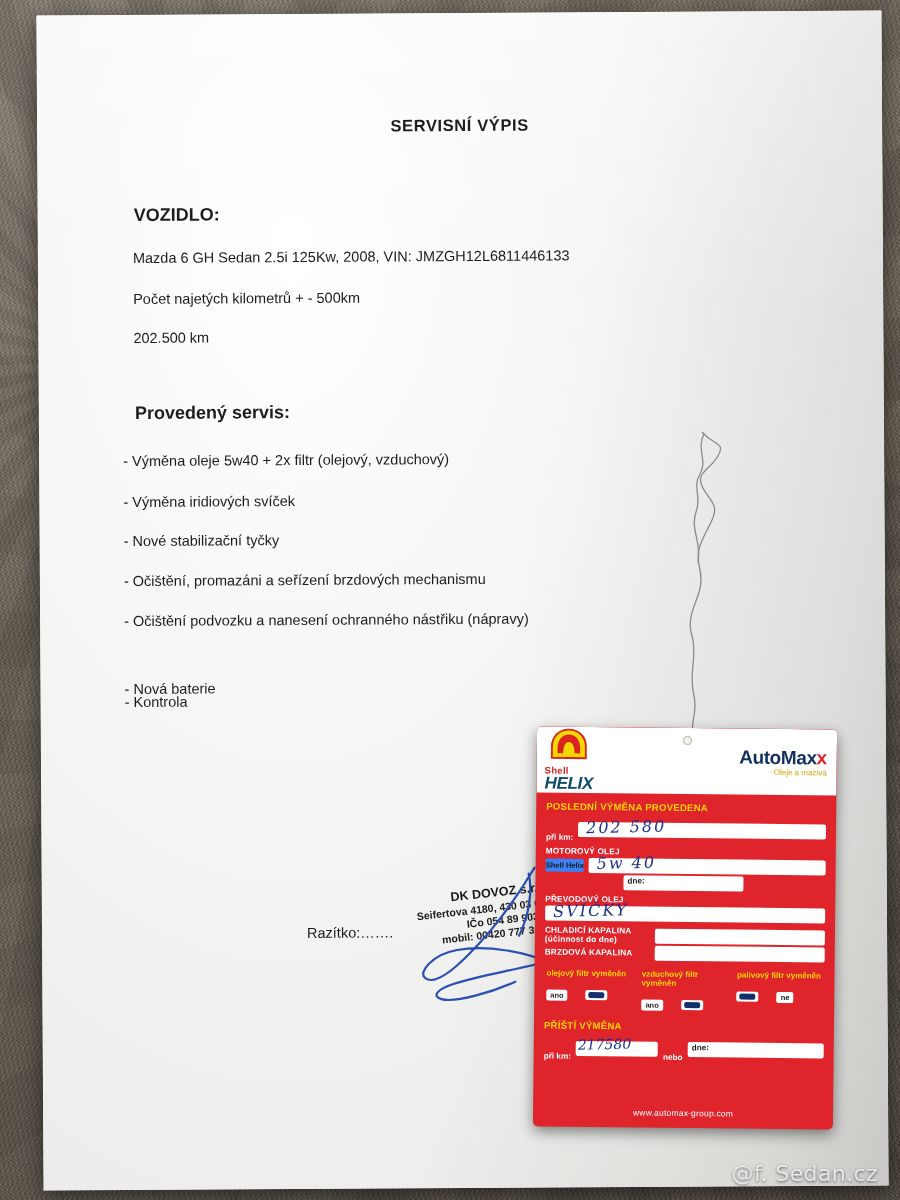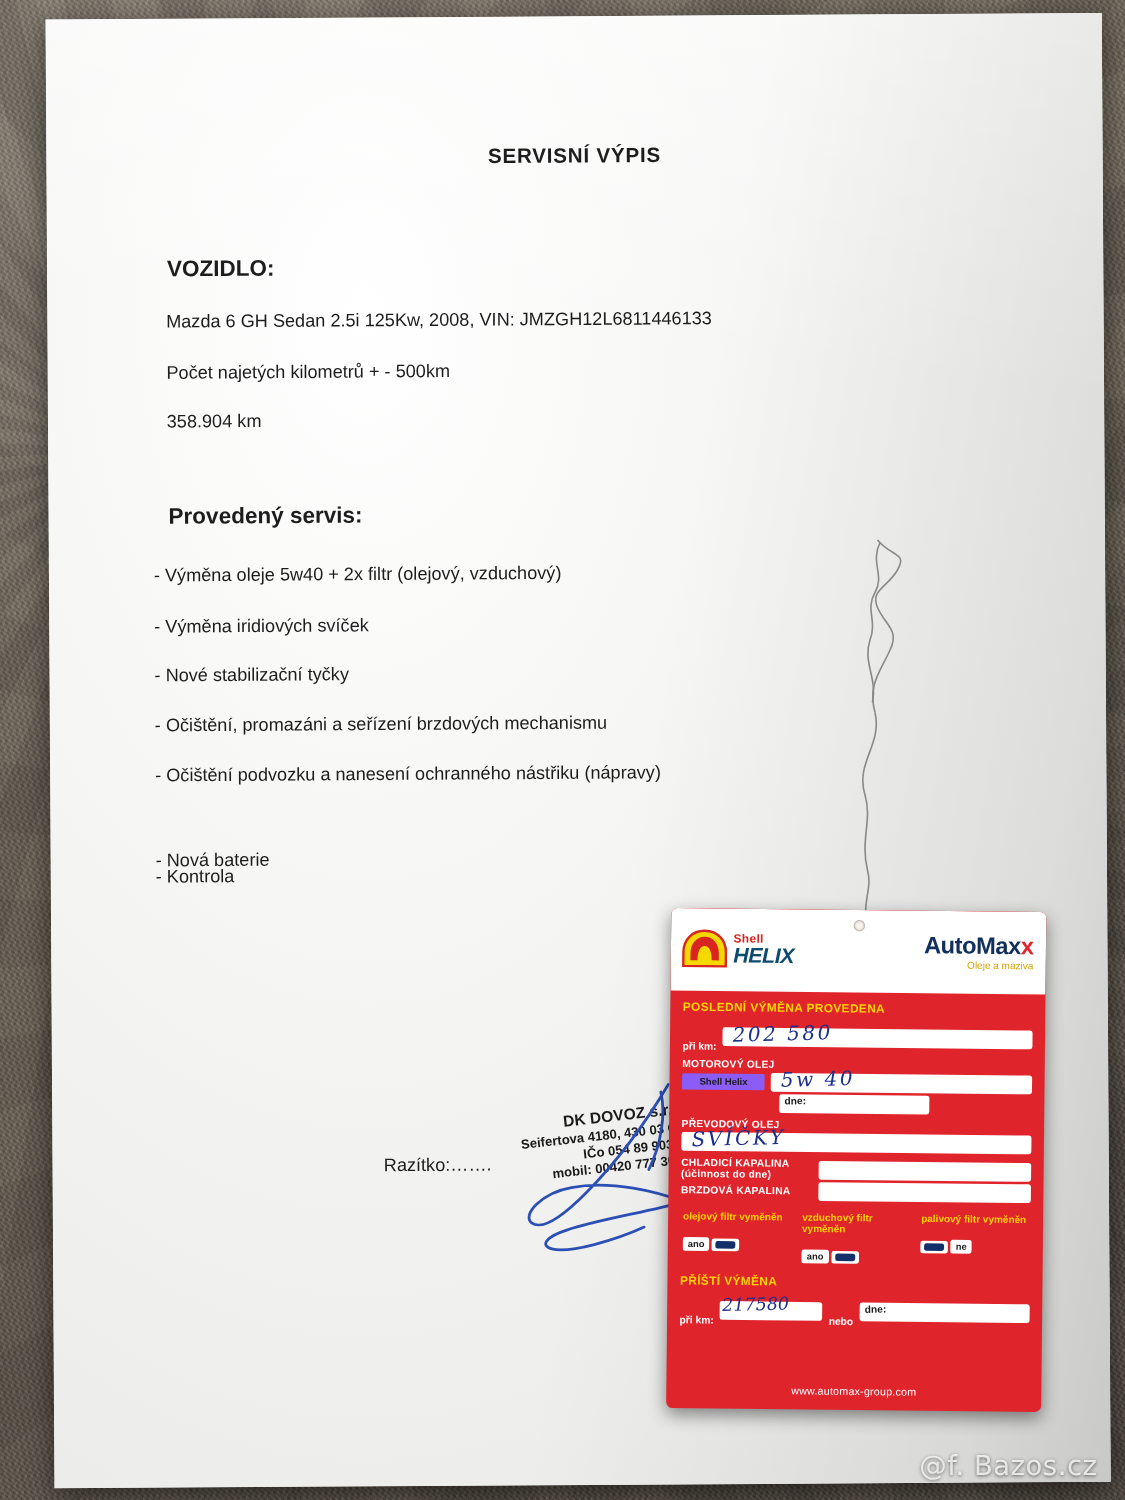--- a/index.html
+++ b/index.html
@@ -186,21 +186,21 @@
     left: 0; top: 0;
     width: 100%;
     height: 66px;
     background: #ffffff;
     display: flex;
     align-items: center;
     justify-content: space-between;
     padding: 0 8px;
     box-sizing: border-box;
   }
-  .shell-block { display:flex; align-items:center; gap:4px; }
+  .shell-block { display:flex; align-items:center; gap:4px;flex-direction:column; }
   .shell-logo { width: 38px; height: 34px; }
   .shell-text { line-height: 1; }
   .shell-text .s1 { font-size: 9.5px; font-weight: bold; color: #d9241f; letter-spacing:.3px;}
   .shell-text .s2 { font-size: 17px; font-weight: bold; color: #0c4a6e; font-style: italic; letter-spacing:-.3px;}
   .am-block { text-align: right; line-height: 1; padding-right:2px; }
   .am-block .a1 { font-size: 19px; font-weight: bold; color: #12305e; letter-spacing:-.4px;}
   .am-block .a1 .am-x { color:#e0242c; }
   .am-block .a2 { font-size: 8px; color: #d9a200; margin-top: 2px; }
 
   #tag-body {
@@ -254,43 +254,43 @@
     font-size: 16px;
     color: #1c2f8a;
     letter-spacing: 2px;
     transform: rotate(-2deg);
     white-space: nowrap;
   }
   .inline-label {
     display:flex; align-items:center; gap:4px;
   }
   .inline-label .il {
-    background:#8b5cf6; color:#1a1a1a; font-size:7.6px; font-weight:bold;
-    padding:2px 14px; border-radius:1px; white-space:nowrap;
+    background:#3b82f6; color:#1a1a1a; font-size:7.6px; font-weight:bold;
+    padding:2px 0; border-radius:1px; white-space:nowrap;
   }
 
   
   #filters {
     display: flex;
     justify-content: space-between;
     margin-top: 9px;
     padding: 0 2px;
   }
   .filter-col { width: 31%; }
   .filter-name {
     font-size: 8px;
     font-weight: bold;
     color: #ffd400;
     line-height: 1.15;
     margin-bottom: 3px;
   }
   .yesno {
     display: flex;
-    align-items: flex-end;
-    gap: 2px;
+    align-items: flex-start;
+    gap: 18px;
     margin-top: 12px;
   }
   .chip {
     background: #fff;
     color: #1a1a1a;
     font-size: 7.5px;
     font-weight: bold;
     border-radius: 2px;
     padding: 1px 4px;
   }
@@ -337,21 +337,21 @@
 <div id="carpet"></div>
 
 <div id="paper">
   <div class="doc-inner">
 
     <div id="doc-title">SERVISNÍ VÝPIS</div>
 
     <div class="h-section" id="sec-vehicle">VOZIDLO:</div>
     <div class="line" id="veh-0">Mazda 6 GH Sedan 2.5i 125Kw, 2008, VIN: JMZGH12L6811446133</div>
     <div class="line" id="veh-1">Počet najetých kilometrů  + - 500km</div>
-    <div class="line" id="veh-2">358.904 km</div>
+    <div class="line" id="veh-2">202.500 km</div>
 
     <div class="h-section" id="sec-service">Provedený servis:</div>
     <div class="bullet" id="srv-0">- Výměna oleje 5w40 + 2x filtr (olejový, vzduchový)</div>
     <div class="bullet" id="srv-1">- Výměna iridiových svíček</div>
     <div class="bullet" id="srv-2">- Nové stabilizační tyčky</div>
     <div class="bullet" id="srv-3">- Očištění, promazáni a seřízení brzdových mechanismu</div>
     <div class="bullet" id="srv-4">- Očištění podvozku a nanesení ochranného nástřiku (nápravy)</div>
     <div class="bullet" id="srv-5">- Nová baterie</div>
     <div class="bullet" id="srv-6">- Kontrola</div>
 
@@ -498,14 +498,14 @@
           <span class="hand" style="left:4px; top:1px; font-size:8.2px; font-style:normal; font-family:'Liberation Sans',sans-serif; color:#1a1a1a; letter-spacing:0; font-weight:bold;">dne:</span>
         </span>
       </div>
     </div>
   </div>
 
   <div id="tag-footer">www.automax-group.com</div>
 </div>
 
 <div id="watermark">
-  <span class="wm-at">@</span><span>f. Bazos.cz</span>
+  <span class="wm-at">@</span><span>f. Sedan.cz</span>
 </div>
 
 </body></html>

